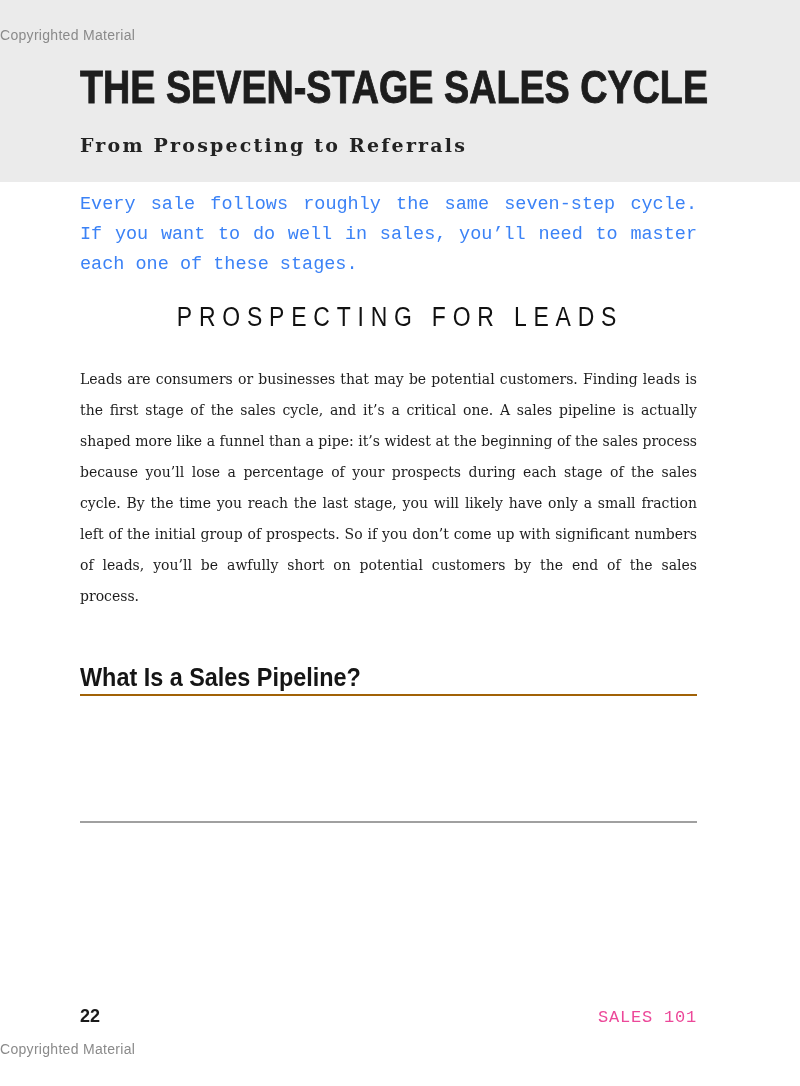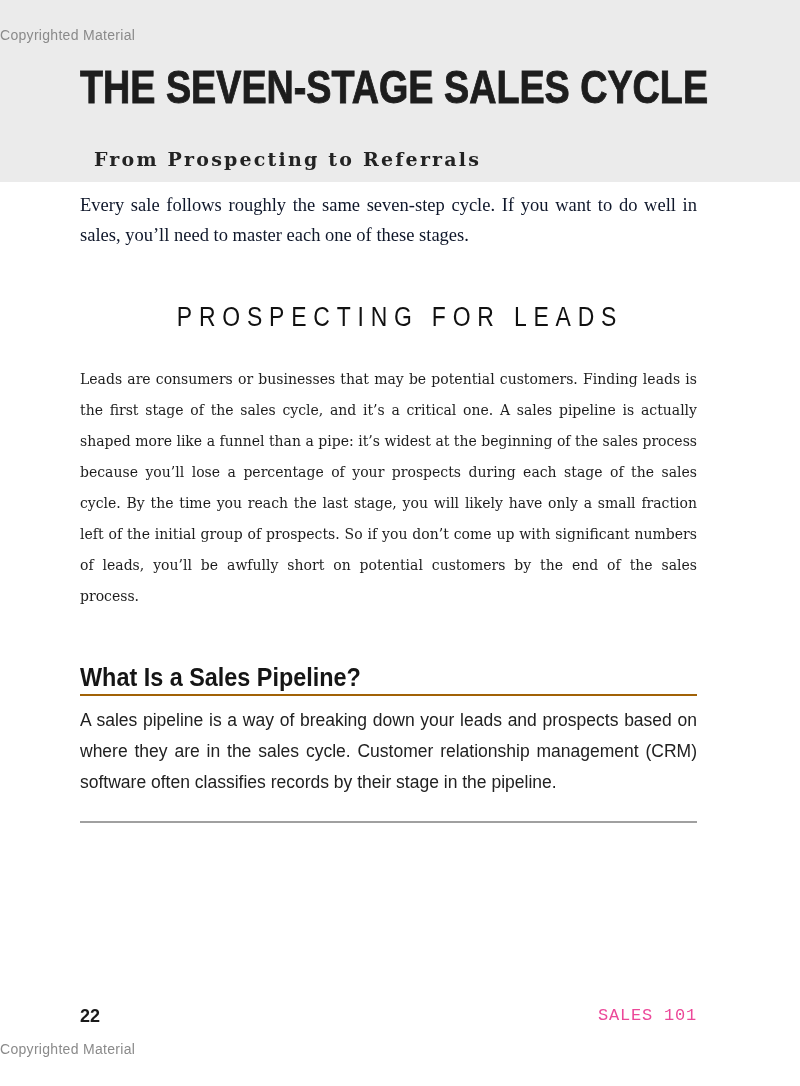--- a/index.html
+++ b/index.html
@@ -41,39 +41,39 @@
     color: #1d1d1d;
     -webkit-text-stroke: 0.9px #1d1d1d;
     white-space: nowrap;
     transform: scaleX(0.82);
     transform-origin: left top;
   }
   .chapter-subtitle {
     position: absolute;
     top: 134px;
     left: 80px;
-    margin: 14px;
+    margin: 0;
     font-family: "DejaVu Serif", serif;
     font-weight: bold;
     font-size: 19px;
     letter-spacing: 2.2px;
     color: #232323;
     white-space: nowrap;
   }
   .intro-para {
     position: absolute;
     top: 190px;
     left: 80px;
     width: 617px;
     margin: 0;
-    font-family: Liberation Serif, serif;
+    font-family: Liberation Mono, monospace;
     font-size: 18.5px;
     line-height: 30px;
     text-align: justify;
-    color: #0f172a;
+    color: #3b82f6;
   }
   .section-heading {
     position: absolute;
     top: 301px;
     left: 0;
     width: 800px;
     margin: 0;
     text-align: center;
     font-family: "Liberation Sans", sans-serif;
     font-weight: normal;
@@ -138,21 +138,21 @@
     border: none;
     border-top: 2px solid #a0a0a0;
   }
   .page-footer {
     position: absolute;
     top: 1006px;
     left: 80px;
     width: 617px;
     display: flex;
     justify-content: space-between;
-    align-items: flex-start;
+    align-items: flex-end;
   }
   .page-number {
     font-family: "Liberation Sans", sans-serif;
     font-weight: bold;
     font-size: 18px;
     color: #1a1a1a;
   }
   .book-title {
     font-family: Liberation Mono, monospace;
     font-size: 17px;
@@ -176,21 +176,20 @@
   <p class="intro-para">Every sale follows roughly the same seven-step cycle. If you want to do well in sales, you’ll need to master each one of these stages.</p>
 
   <h2 class="section-heading">PROSPECTING FOR LEADS</h2>
 
   <p class="section-para">Leads are consumers or businesses that may be potential customers. Finding leads is the first stage of the sales cycle, and it’s a critical one. A sales pipeline is actually shaped more like a funnel than a pipe: it’s widest at the beginning of the sales process because you’ll lose a percentage of your prospects during each stage of the sales cycle. By the time you reach the last stage, you will likely have only a small fraction left of the initial group of prospects. So if you don’t come up with significant numbers of leads, you’ll be awfully short on potential customers by the end of the sales process.</p>
 
   <div class="subheading-wrap">
     <h3 class="subheading">What Is a Sales Pipeline?</h3>
   </div>
 
-  <p class="sidebar-para">A sales pipeline is a way of breaking down your leads and prospects based on where they are in the sales cycle. Customer relationship management (CRM) software often classifies records by their stage in the pipeline.</p>
 
   <hr class="rule">
 
   <div class="page-footer">
     <span class="page-number">22</span>
     <span class="book-title">SALES 101</span>
   </div>
 
   <div class="copyright bottom">Copyrighted Material</div>
 

